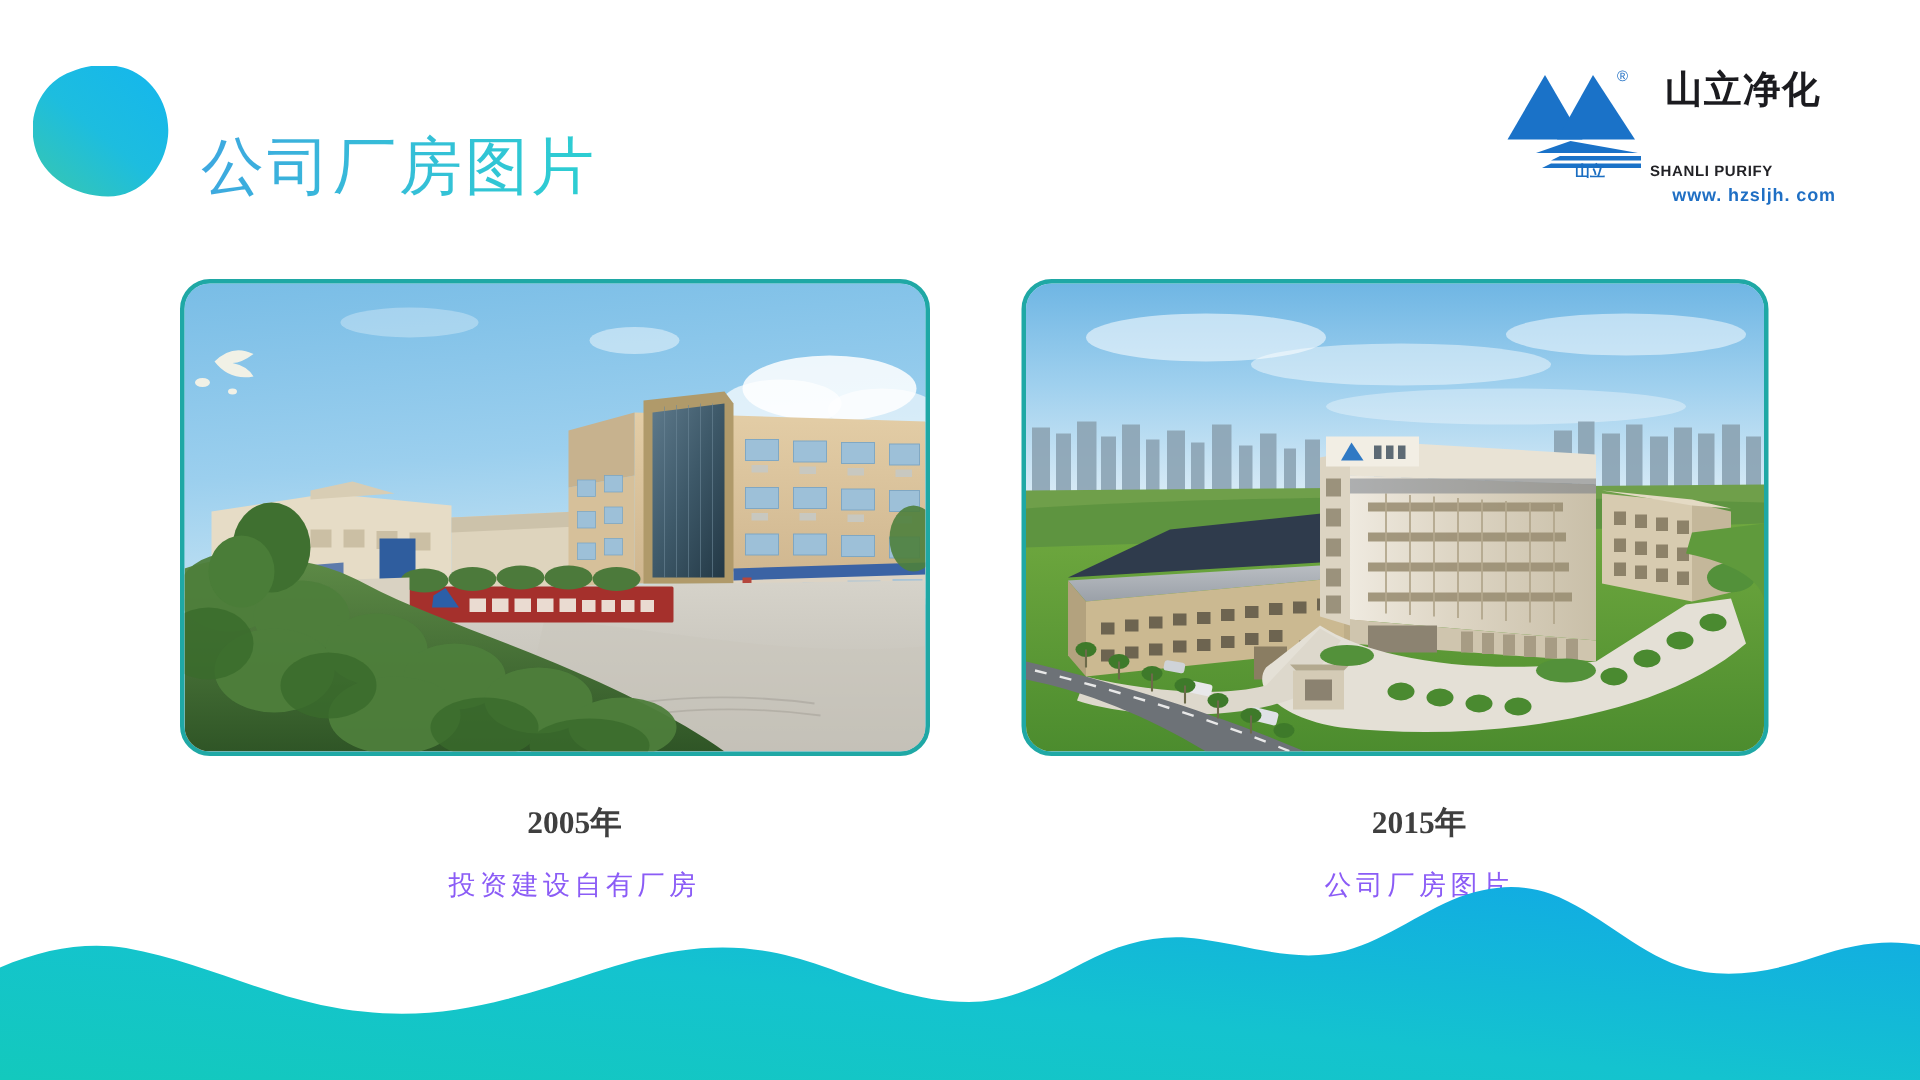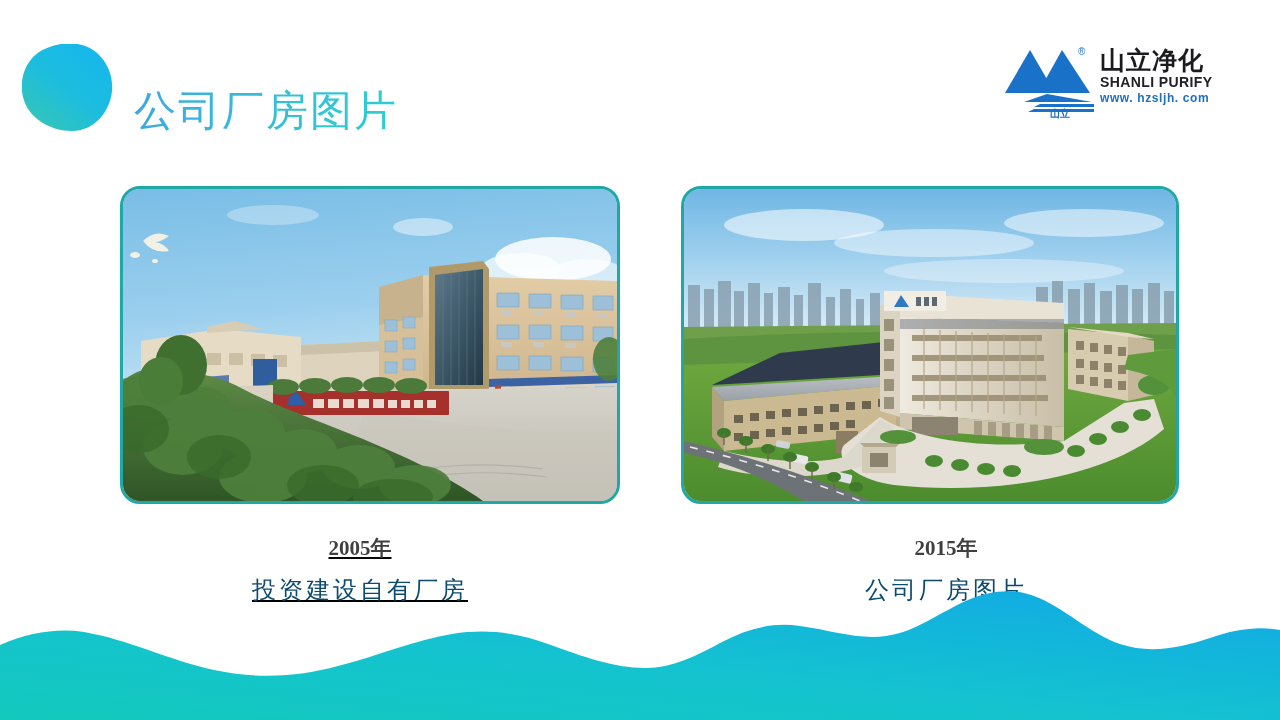--- a/index.html
+++ b/index.html
@@ -86,36 +86,39 @@
     top: 2px;
     width: 124px;
   }
   .logo-cn {
     font-size: 25px;
     line-height: 28px;
     font-weight: 700;
     color: #1b1b1f;
     letter-spacing: 1px;
     white-space: nowrap;
+    text-align: center;
   }
   .logo-en {
-    font-size: 14px;
+    font-size: 10px;
     line-height: 17px;
     font-weight: 700;
     color: #222226;
     letter-spacing: 0.4px;
     white-space: nowrap;
+    margin-top: 32px;
   }
   .logo-url {
     font-size: 12px;
     line-height: 15px;
     font-weight: 700;
     color: #1f6fc4;
     letter-spacing: 0.6px;
     white-space: nowrap;
+    text-align: right;
   }
 
   
   .photo-card {
     position: absolute;
     border: 3px solid #1fa8a5;
     border-radius: 20px;
     overflow: hidden;
     background: #bfe0f2;
     box-sizing: border-box;
@@ -127,34 +130,34 @@
     inset: 0;
     overflow: hidden;
   }
 
   
   .caption-block {
     position: absolute;
     text-align: center;
     width: 500px;
   }
-  #caption-1 { left: 110px; top: 533px; text-decoration: underline; }
+  #caption-1 { left: 133px; top: 533px; }
   #caption-2 { left: 696px; top: 533px; }
   .caption-year {
     font-size: 21px;
     line-height: 30px;
     font-weight: 700;
     color: #3f3f3f;
     font-family: "Liberation Serif", "DejaVu Serif", serif;
   }
   .caption-desc {
     margin-top: 14px;
-    font-size: 24px;
+    font-size: 18px;
     line-height: 26px;
-    color: #0c4a6e;
+    color: #8b5cf6;
     letter-spacing: 3px;
     font-family: "Liberation Serif", "DejaVu Serif", serif;
   }
 
   
   .wave {
     position: absolute;
     left: 0;
     bottom: 0;
     width: 1280px;

